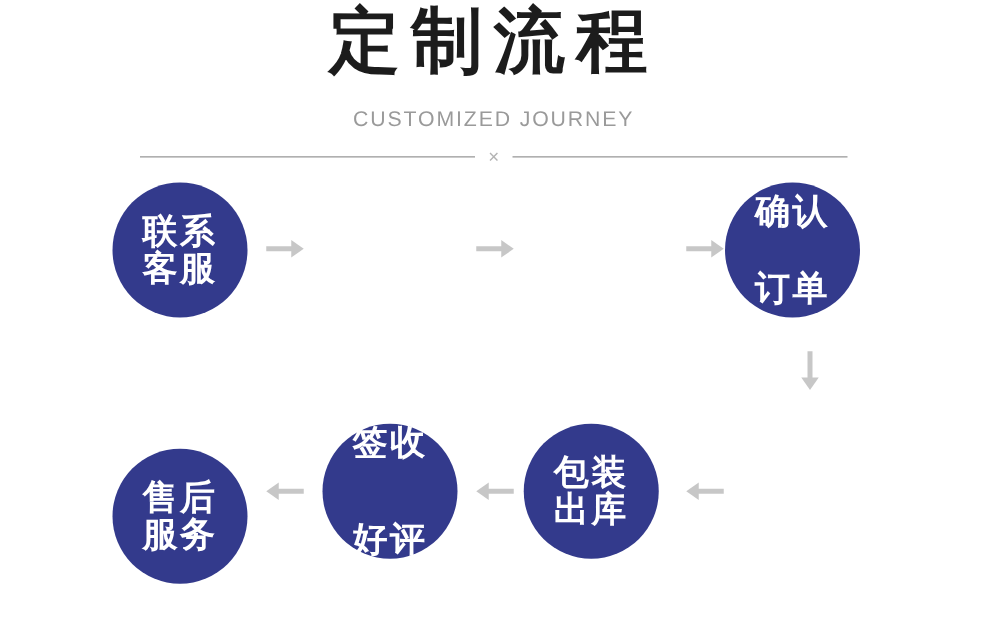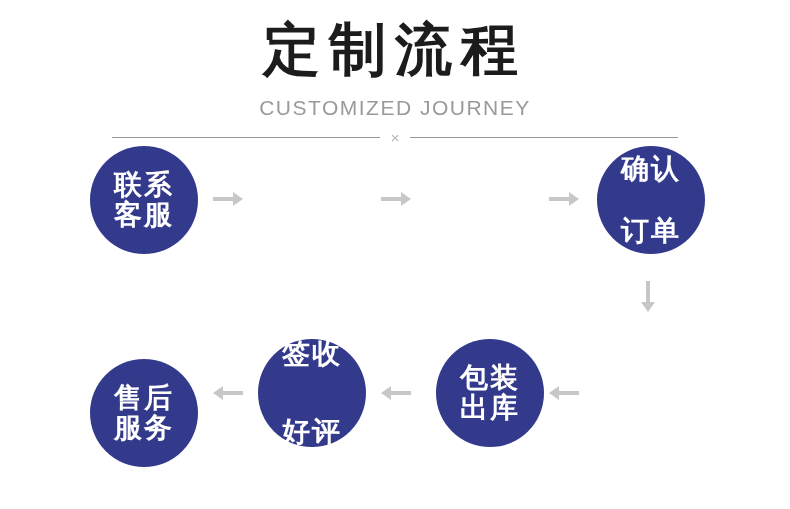--- a/index.html
+++ b/index.html
@@ -4,33 +4,33 @@
 <style>
   html,body{margin:0;padding:0;background:#fff;}
   .page{
     position:relative;
     width:790px;height:509px;
     overflow:hidden;
     background:#fff;
     font-family:"Liberation Sans", sans-serif;
   }
   .title{
-    margin:16px;
+    margin:0;
     padding-top:0;
     text-align:center;
     font-size:57px;
     line-height:66px;
     font-weight:900;
     letter-spacing:9px;
     color:var(--title-color,#1c1c1c);
   }
   .subtitle{
-    margin-top:2px;
+    margin-top:20px;
     text-align:center;
-    font-size:21px;
+    font-size:17px;
     line-height:19px;
     letter-spacing:1.5px;
     color:var(--subtitle-color,#9a9a9a);
   }
   .divider{
     width:566px;
     margin:13px auto 0;
     display:flex;
     align-items:center;
   }
@@ -103,40 +103,40 @@
   <div class="divider">
     <span class="line"></span>
     <span class="xmark">×</span>
     <span class="line"></span>
   </div>
 
   <div class="circle" style="left:90px;top:146px;">
     <span>联系</span>
     <span>客服</span>
   </div>
-  <div class="circle" style="left:597px;top:146px;gap:32px;">
+  <div class="circle" style="left:580px;top:146px;gap:32px;">
     <span>确认</span>
     <span>订单</span>
   </div>
 
   <div class="arrow-right" style="left:213px;top:192px;"></div>
   <div class="arrow-right" style="left:381px;top:192px;"></div>
   <div class="arrow-right" style="left:549px;top:192px;"></div>
 
   <div class="arrow-down" style="left:641px;top:281px;"></div>
 
   <div class="circle" style="left:90px;top:359px;">
     <span>售后</span>
     <span>服务</span>
   </div>
   <div class="circle" style="left:258px;top:339px;justify-content:space-between;">
     <span>签收</span>
     <span>好评</span>
   </div>
-  <div class="circle" style="left:436px;top:339px;text-align:center;">
+  <div class="circle" style="left:419px;top:339px;text-align:center;">
     <span>包装</span>
     <span>出库</span>
   </div>
 
   <div class="arrow-left" style="left:213px;top:386px;"></div>
   <div class="arrow-left" style="left:381px;top:386px;"></div>
   <div class="arrow-left" style="left:549px;top:386px;"></div>
 
 </div>
 

